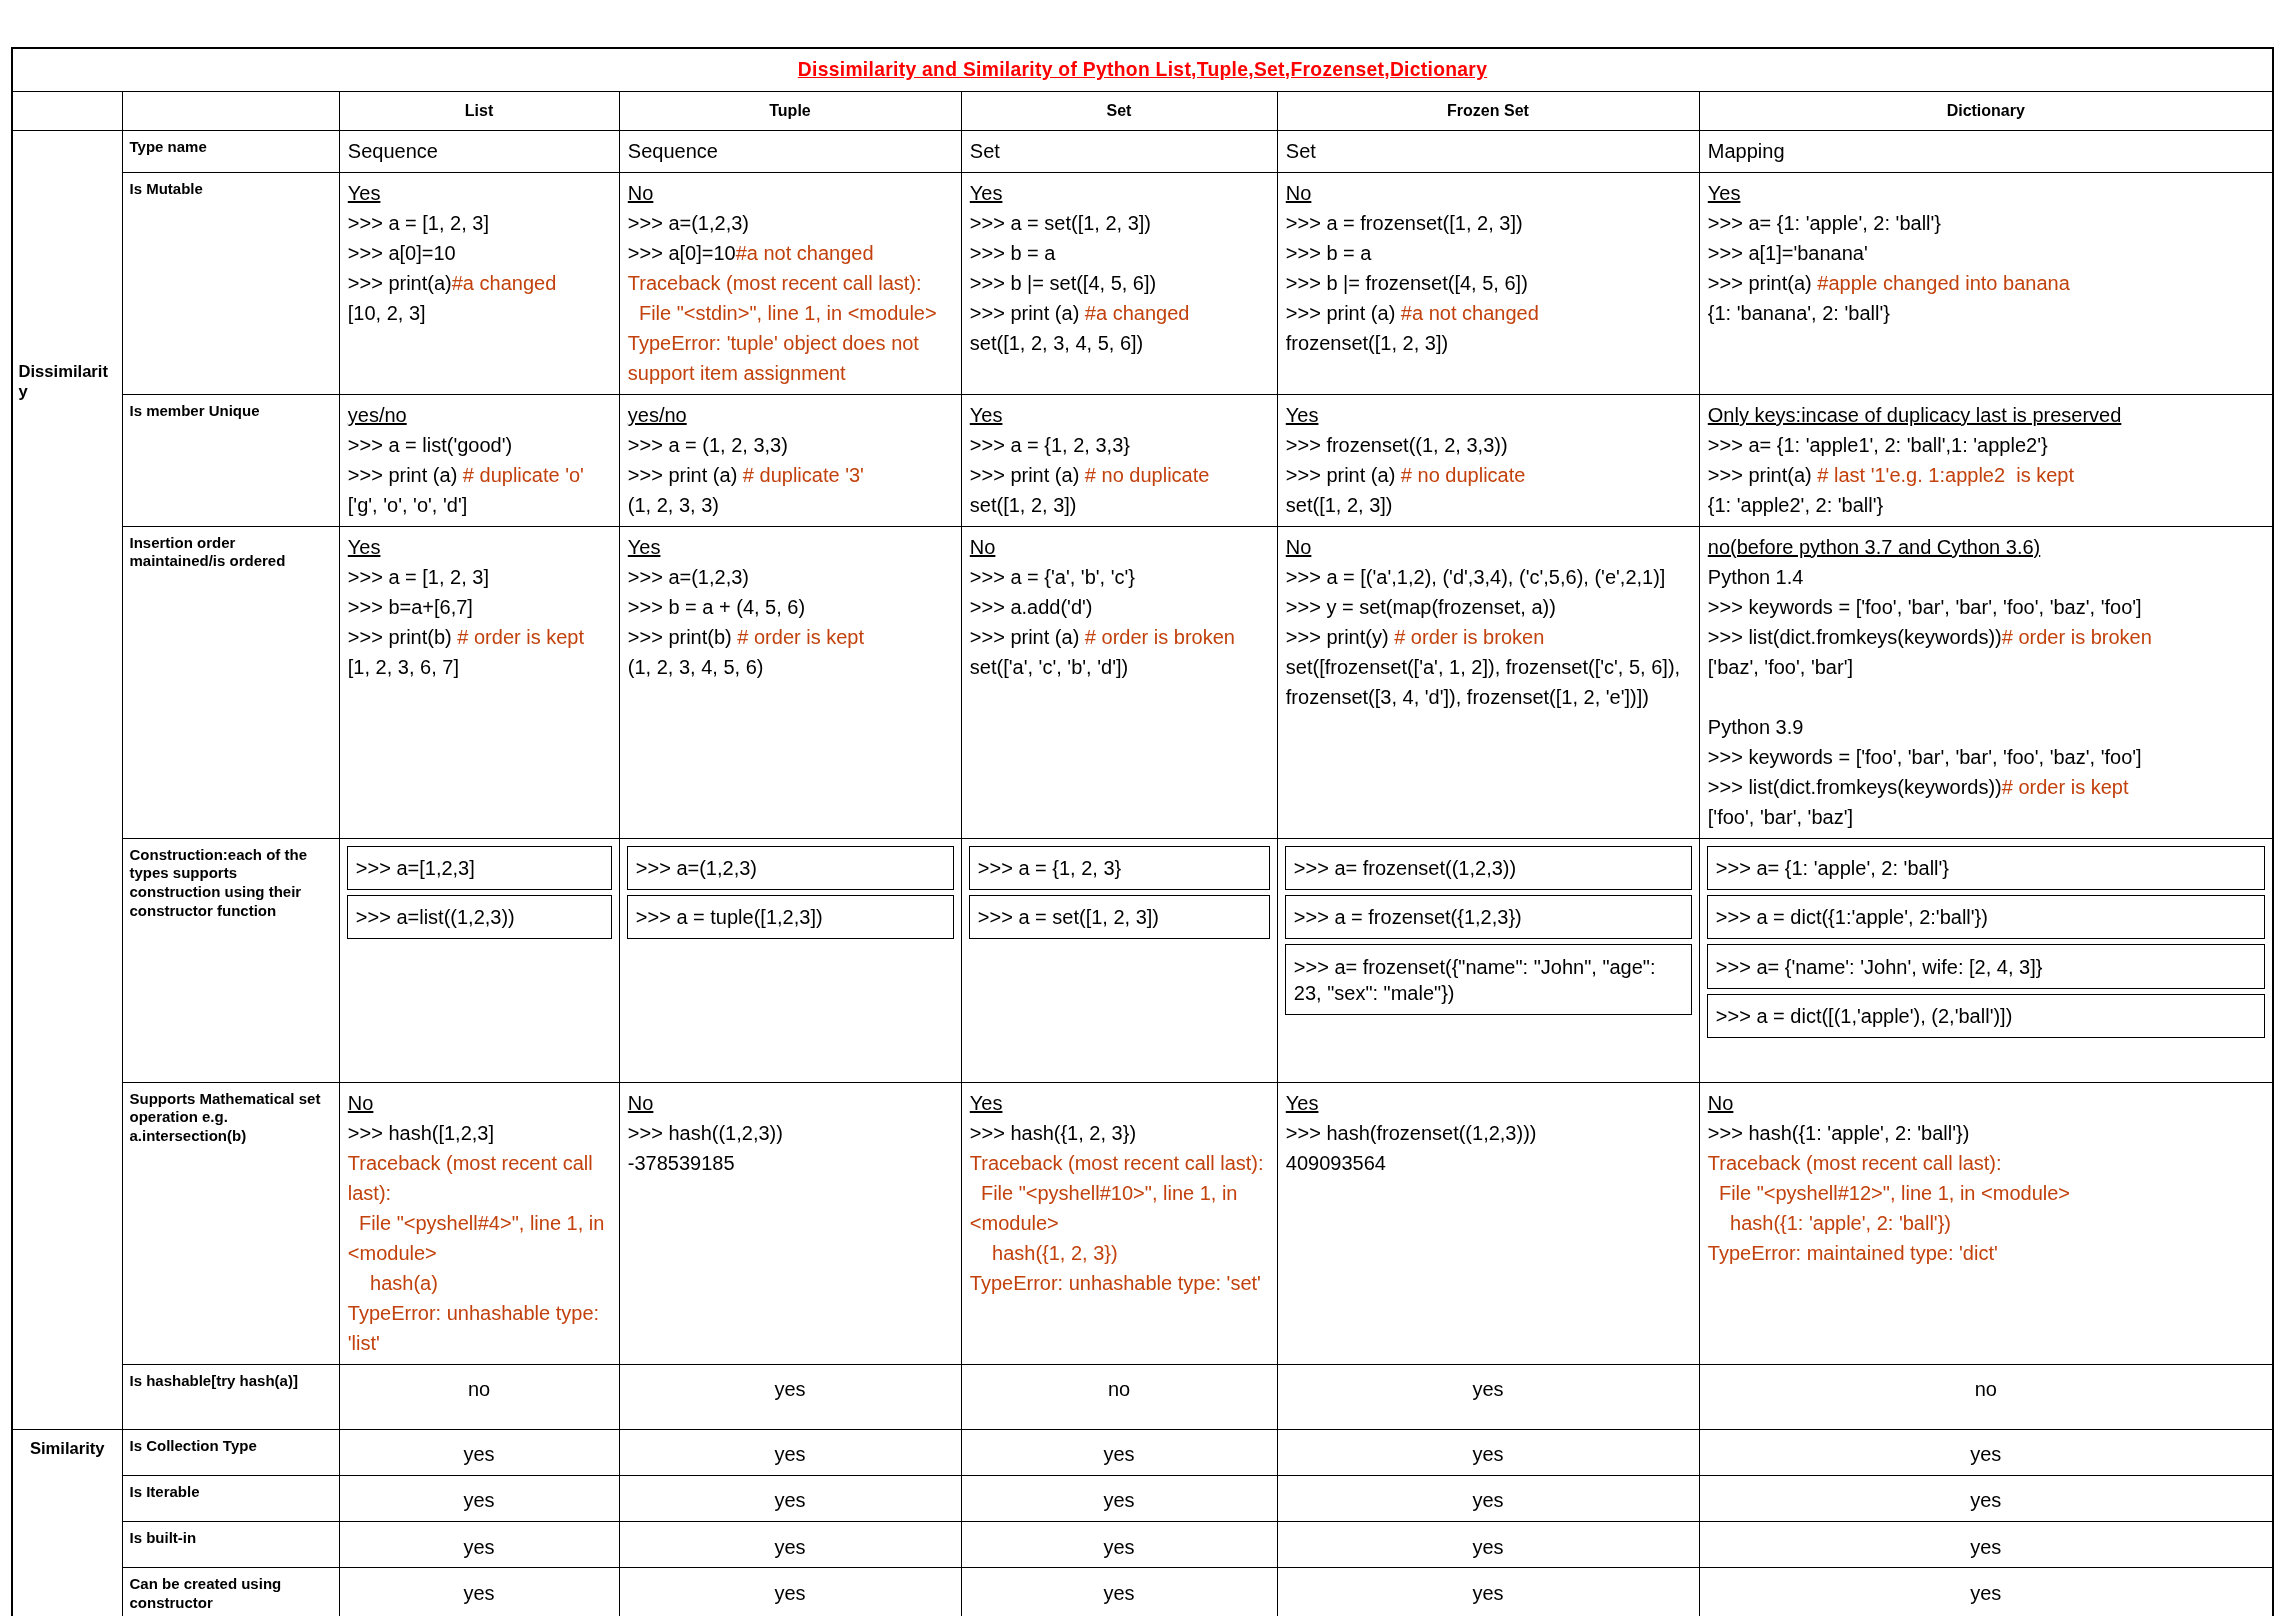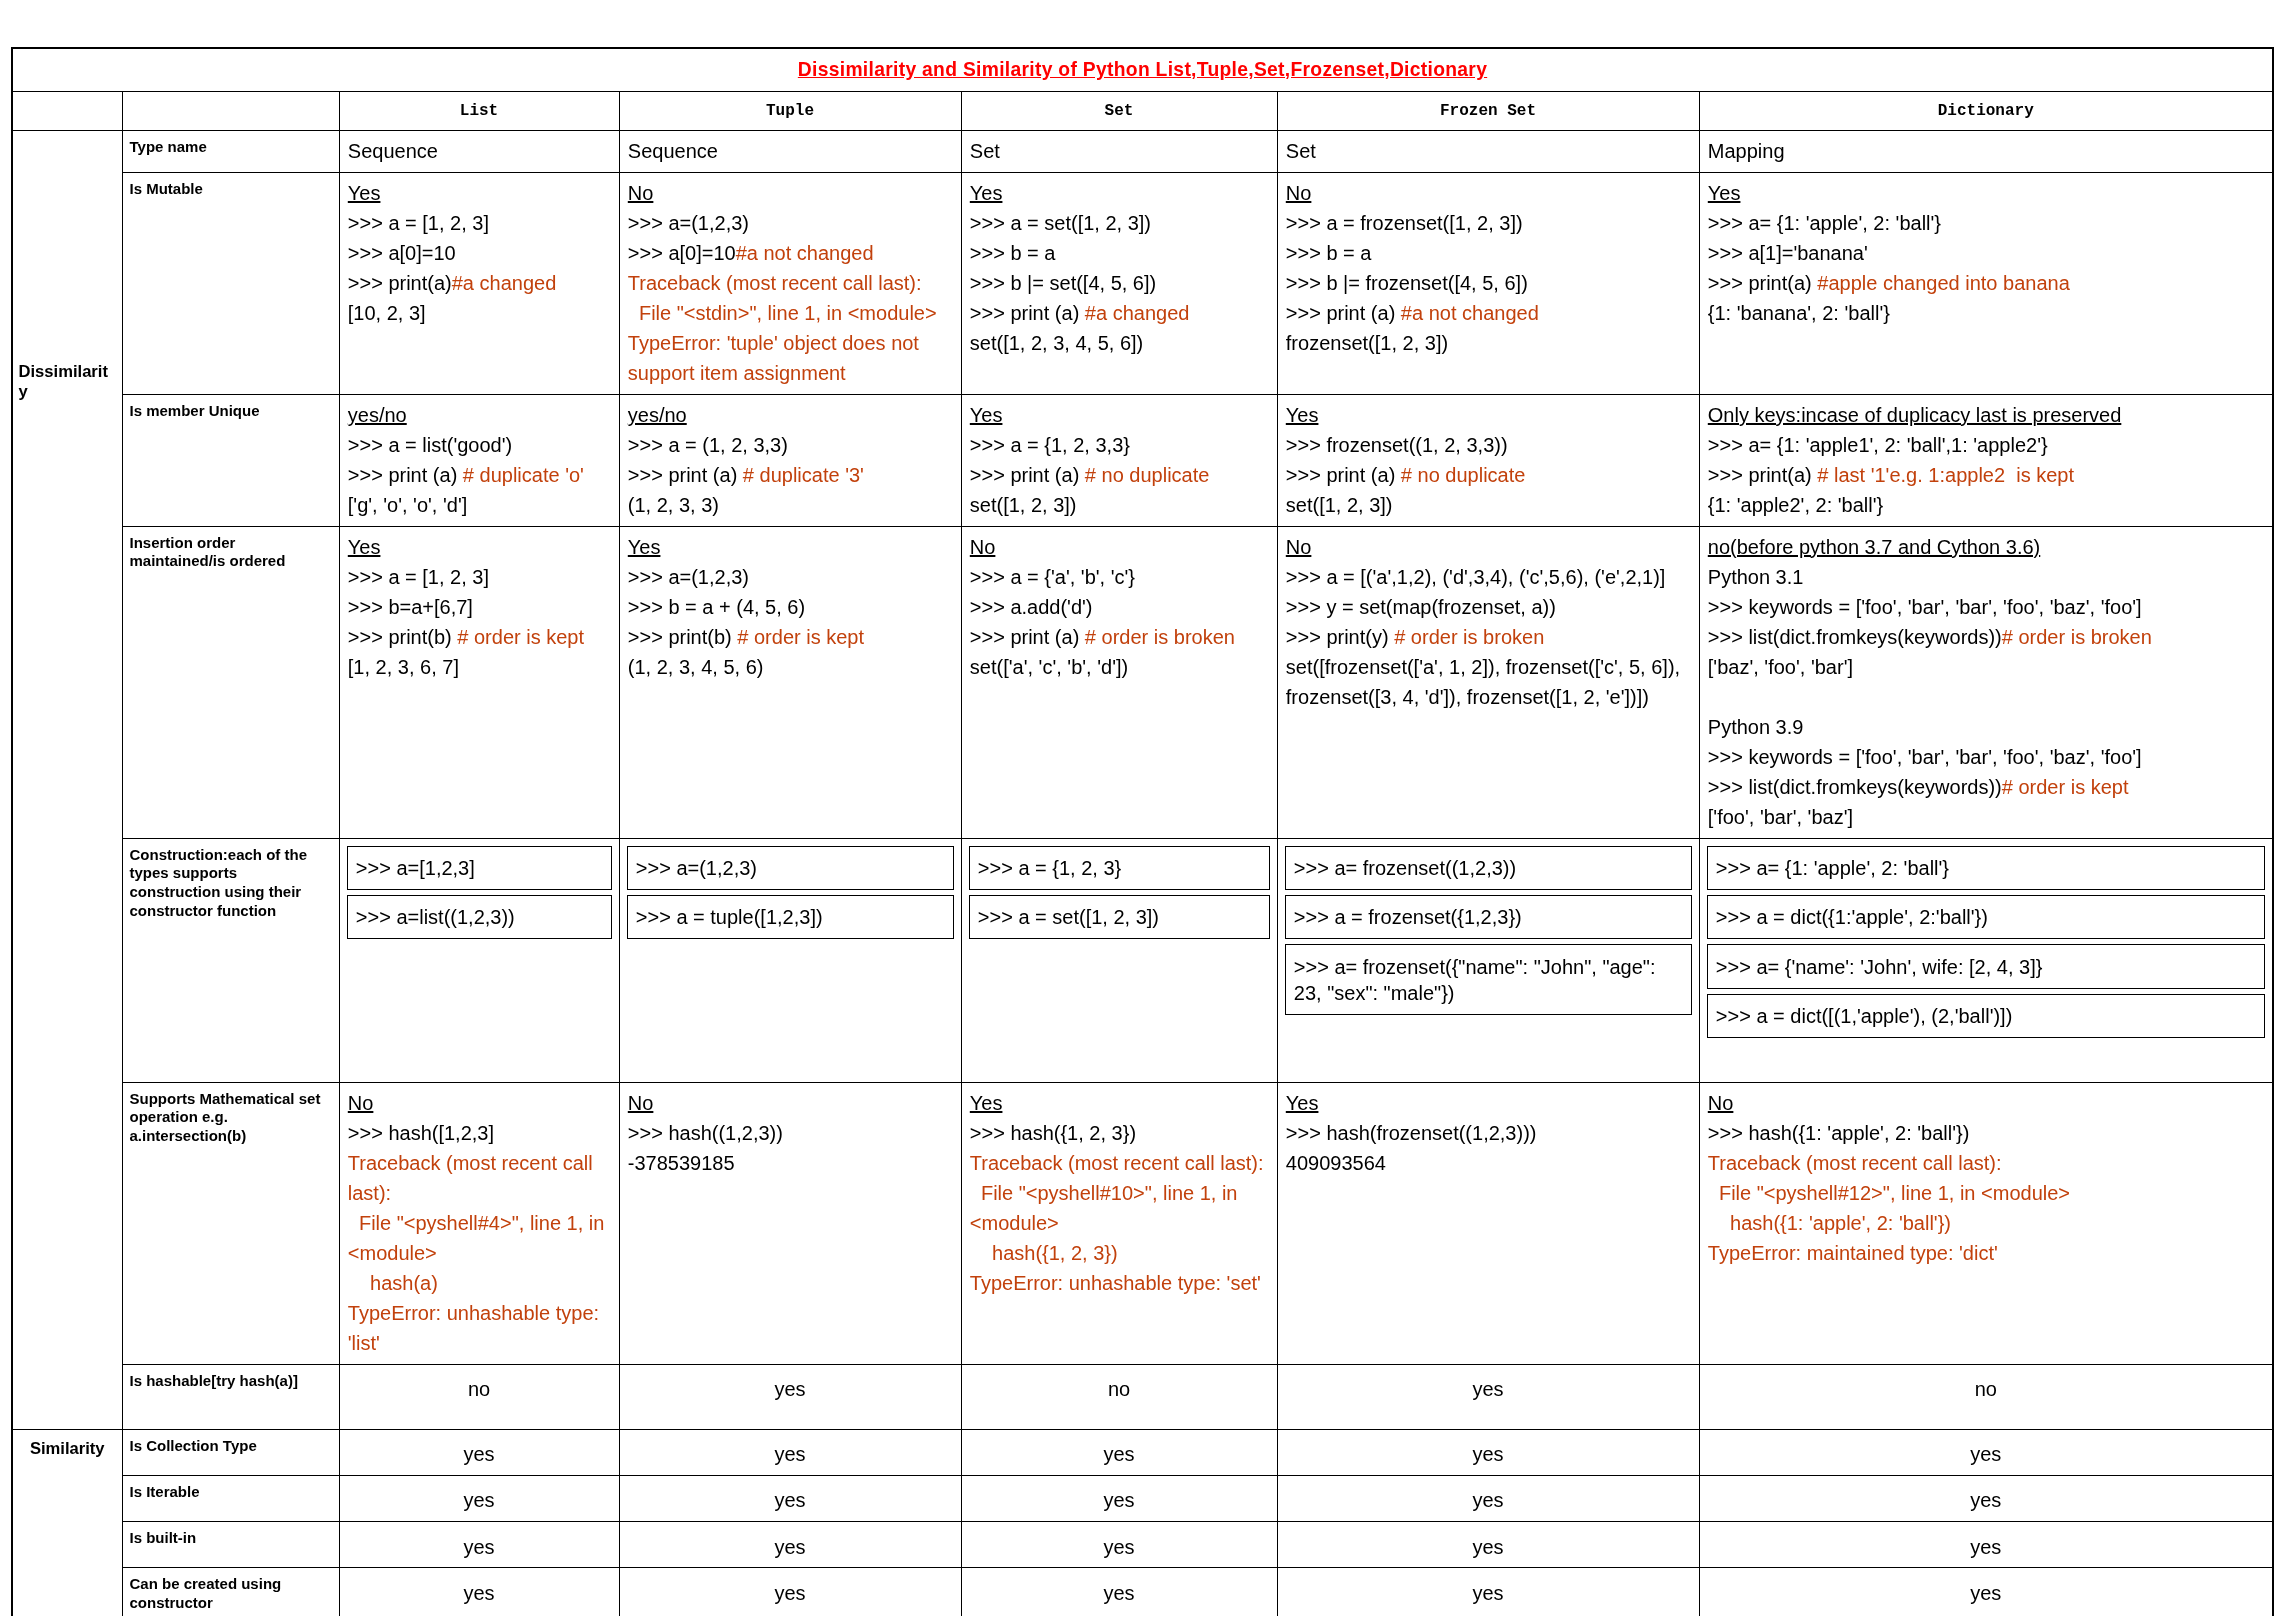--- a/index.html
+++ b/index.html
@@ -32,21 +32,20 @@
   }
 
   
   thead th.colhead {
     font-size: 16px;
     font-weight: bold;
     text-align: center;
     vertical-align: middle;
     padding: 8.3px 5.5px;
     height: 39px;
-    font-family: Liberation Mono, monospace;
   }
   thead th.corner { height: 39px; }
 
   
   .group-cell {
     font-weight: bold;
     font-size: 16.6px;
     padding: 7px 5.5px;
     overflow-wrap: anywhere;
     word-break: break-word;
@@ -233,21 +232,21 @@
           </td>
           <td class="cell kind-code">
             <div class="code-line"><span class="seg ul">No</span></div>
             <div class="code-line"><span class="seg">&gt;&gt;&gt; a = [('a',1,2), ('d',3,4), ('c',5,6), ('e',2,1)]</span></div>
             <div class="code-line"><span class="seg">&gt;&gt;&gt; y = set(map(frozenset, a))</span></div>
             <div class="code-line"><span class="seg">&gt;&gt;&gt; print(y) </span><span class="seg red"># order is broken</span></div>
             <div class="code-line"><span class="seg">set([frozenset(['a', 1, 2]), frozenset(['c', 5, 6]), frozenset([3, 4, 'd']), frozenset([1, 2, 'e'])])</span></div>
           </td>
           <td class="cell kind-code">
             <div class="code-line"><span class="seg ul">no(before python 3.7 and Cython 3.6)</span></div>
-            <div class="code-line"><span class="seg">Python 3.1</span></div>
+            <div class="code-line"><span class="seg">Python 1.4</span></div>
             <div class="code-line"><span class="seg">&gt;&gt;&gt; keywords = ['foo', 'bar', 'bar', 'foo', 'baz', 'foo']</span></div>
             <div class="code-line"><span class="seg">&gt;&gt;&gt; list(dict.fromkeys(keywords))</span><span class="seg red"># order is broken</span></div>
             <div class="code-line"><span class="seg">['baz', 'foo', 'bar']</span></div>
             <div class="code-line">&nbsp;</div>
             <div class="code-line"><span class="seg">Python 3.9</span></div>
             <div class="code-line"><span class="seg">&gt;&gt;&gt; keywords = ['foo', 'bar', 'bar', 'foo', 'baz', 'foo']</span></div>
             <div class="code-line"><span class="seg">&gt;&gt;&gt; list(dict.fromkeys(keywords))</span><span class="seg red"># order is kept</span></div>
             <div class="code-line"><span class="seg">['foo', 'bar', 'baz']</span></div>
           </td>
         </tr>

